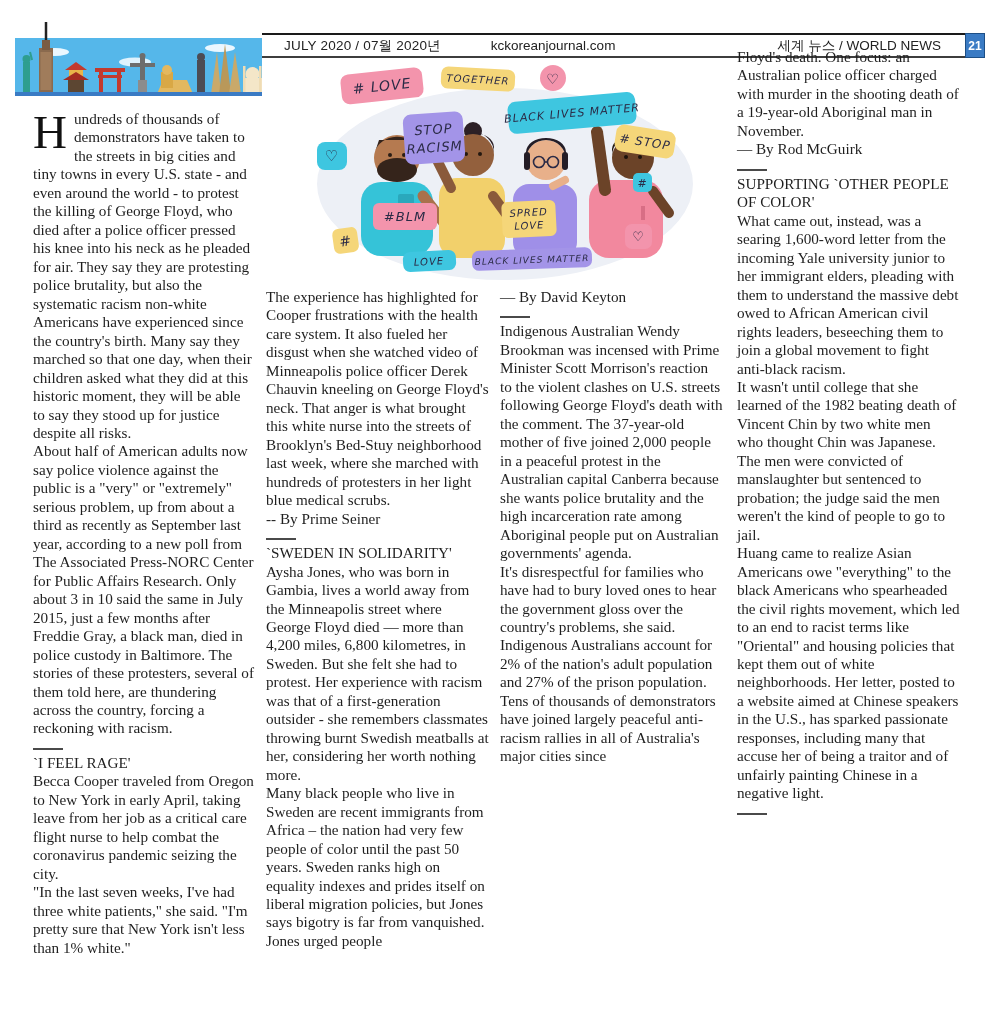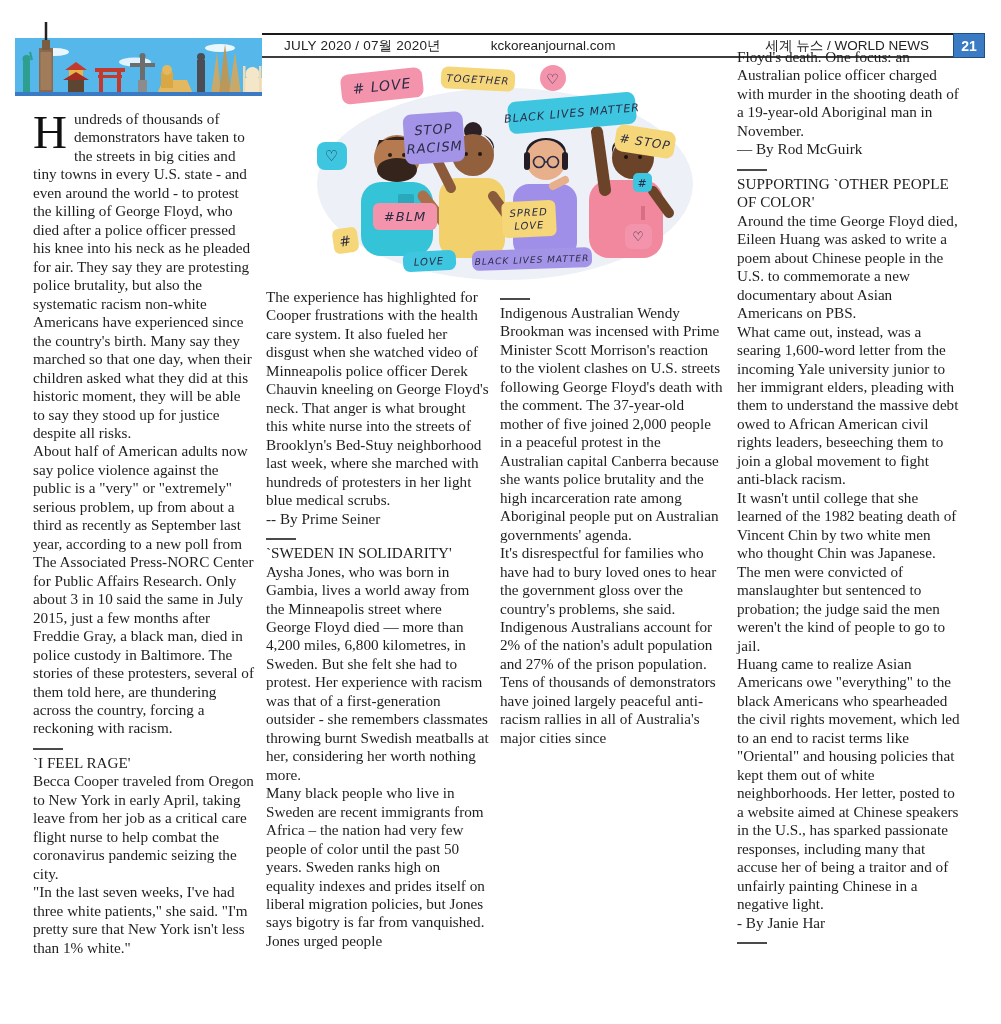--- a/index.html
+++ b/index.html
@@ -7,22 +7,22 @@
         font-family:"Liberation Serif",serif;color:#1e1e1e;}
   
   #header-bar{position:absolute;left:262px;top:33px;width:723px;height:25px;
     border-top:2px solid #1a1a1a;border-bottom:2px solid #3d3d3d;
     display:flex;align-items:center;box-sizing:border-box;
     font-family:"Liberation Sans",sans-serif;font-size:13.5px;color:#222;}
   #header-bar .date{margin-left:22px;letter-spacing:.2px;}
   #header-bar .site{margin-left:50px;}
   #header-bar .spacer{flex:1;}
   #header-bar .section{margin-right:24px;}
-  #header-bar .pagenum{background:#3a7bc4;color:#fff;font-weight:bold;font-size:14px;
-    width:32px;height:25px;display:flex;align-items:center;justify-content:center;
+  #header-bar .pagenum{background:#3a7bc4;color:#fff;font-weight:bold;font-size:12px;
+    width:20px;height:25px;display:flex;align-items:center;justify-content:center;
     border:1px solid #1d4f86;box-sizing:border-box;}
   
   #banner{position:absolute;left:15px;top:22px;width:247px;height:76px;}
   
   #illo{position:absolute;left:303px;top:56px;width:405px;height:232px;}
   .signtxt{font-family:"DejaVu Sans",sans-serif;font-style:italic;fill:#2b2b46;
     letter-spacing:1px;text-anchor:middle;}
   
   .col{position:absolute;width:223px;font-size:15.2px;line-height:1.215;text-align:left;}
   #col1{left:33px;top:110px;}
@@ -233,31 +233,30 @@
   <div class="col" id="col2">
     <p>The experience has highlighted for Cooper frustrations with the health care system. It also fueled her disgust when she watched video of Minneapolis police officer Derek Chauvin kneeling on George Floyd's neck. That anger is what brought this white nurse into the streets of Brooklyn's Bed-Stuy neighborhood last week, where she marched with hundreds of protesters in her light blue medical scrubs.</p>
     <p>-- By Prime Seiner</p>
     <hr class="divider">
     <p>`SWEDEN IN SOLIDARITY'</p>
     <p>Aysha Jones, who was born in Gambia, lives a world away from the Minneapolis street where George Floyd died — more than 4,200 miles, 6,800 kilometres, in Sweden. But she felt she had to protest. Her experience with racism was that of a first-generation outsider - she remembers classmates throwing burnt Swedish meatballs at her, considering her worth nothing more.</p>
     <p>Many black people who live in Sweden are recent immigrants from Africa – the nation had very few people of color until the past 50 years. Sweden ranks high on equality indexes and prides itself on liberal migration policies, but Jones says bigotry is far from vanquished. Jones urged people</p>
   </div>
 
   <div class="col" id="col3">
+    <p>— By David Keyton</p>
     <hr class="divider">
     <p>Indigenous Australian Wendy Brookman was incensed with Prime Minister Scott Morrison's reaction to the violent clashes on U.S. streets following George Floyd's death with the comment. The 37-year-old mother of five joined 2,000 people in a peaceful protest in the Australian capital Canberra because she wants police brutality and the high incarceration rate among Aboriginal people put on Australian governments' agenda.</p>
     <p>It's disrespectful for families who have had to bury loved ones to hear the government gloss over the country's problems, she said. Indigenous Australians account for 2% of the nation's adult population and 27% of the prison population. Tens of thousands of demonstrators have joined largely peaceful anti-racism rallies in all of Australia's major cities since</p>
   </div>
 
   <div class="col" id="col4">
     <p>Floyd's death. One focus: an Australian police officer charged with murder in the shooting death of a 19-year-old Aboriginal man in November.</p>
     <p>— By Rod McGuirk</p>
     <hr class="divider">
     <p>SUPPORTING `OTHER PEOPLE OF COLOR'</p>
-    <p>Around the time George Floyd died, Eileen Huang was asked to write a poem about Chinese people in the U.S. to commemorate a new documentary about Asian Americans on PBS.</p>
     <p>What came out, instead, was a searing 1,600-word letter from the incoming Yale university junior to her immigrant elders, pleading with them to understand the massive debt owed to African American civil rights leaders, beseeching them to join a global movement to fight anti-black racism.</p>
     <p>It wasn't until college that she learned of the 1982 beating death of Vincent Chin by two white men who thought Chin was Japanese. The men were convicted of manslaughter but sentenced to probation; the judge said the men weren't the kind of people to go to jail.</p>
     <p>Huang came to realize Asian Americans owe "everything" to the black Americans who spearheaded the civil rights movement, which led to an end to racist terms like "Oriental" and housing policies that kept them out of white neighborhoods. Her letter, posted to a website aimed at Chinese speakers in the U.S., has sparked passionate responses, including many that accuse her of being a traitor and of unfairly painting Chinese in a negative light.</p>
-    <p>- By Janie Har</p>
     <hr class="divider">
   </div>
 
 </div>
 
 </body></html>

